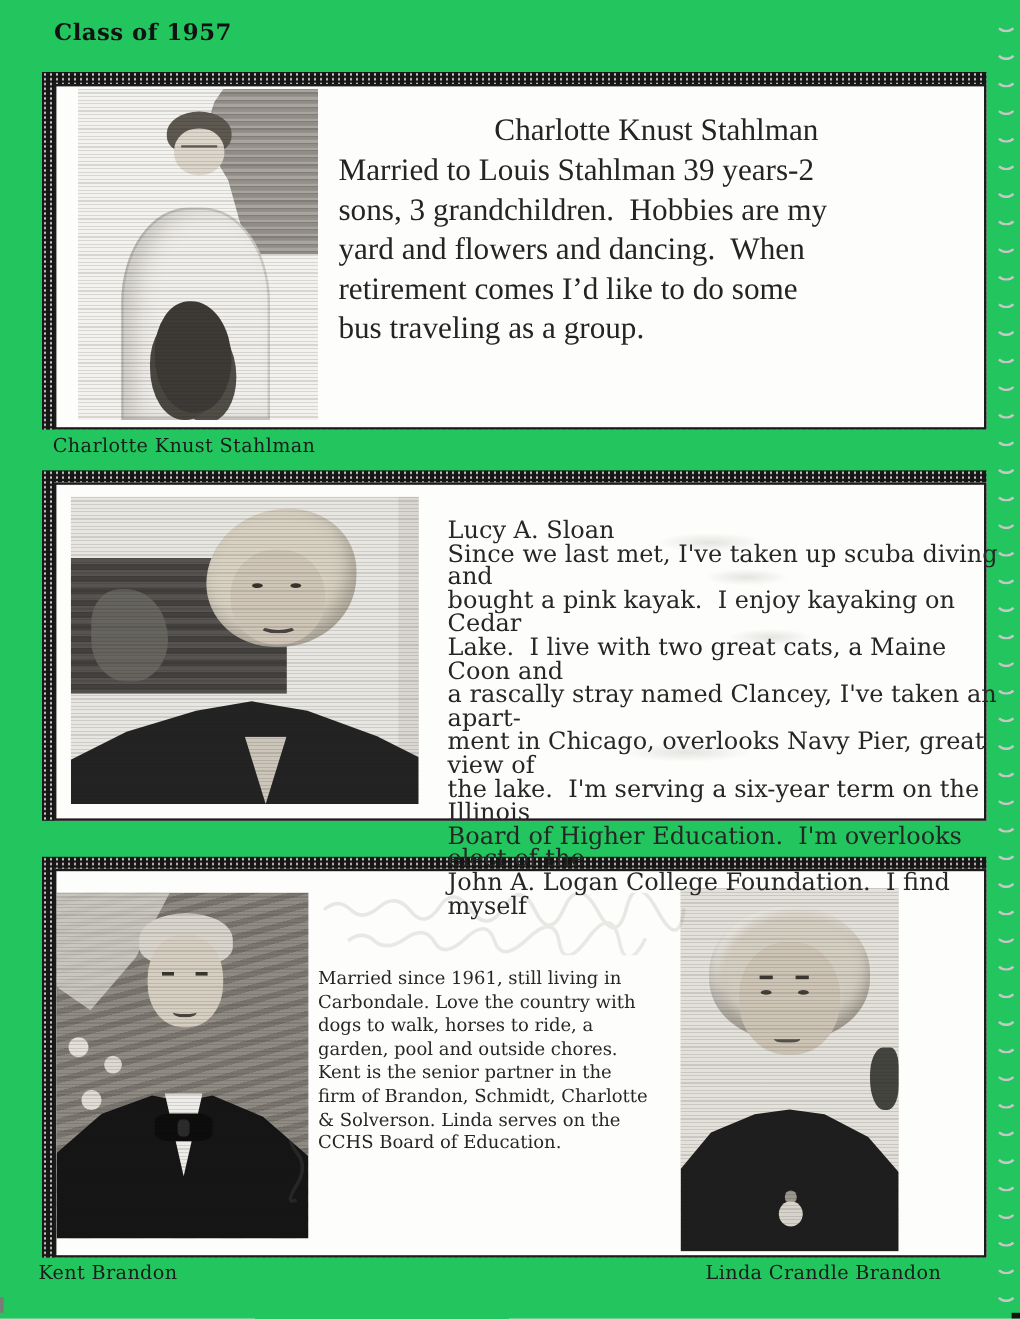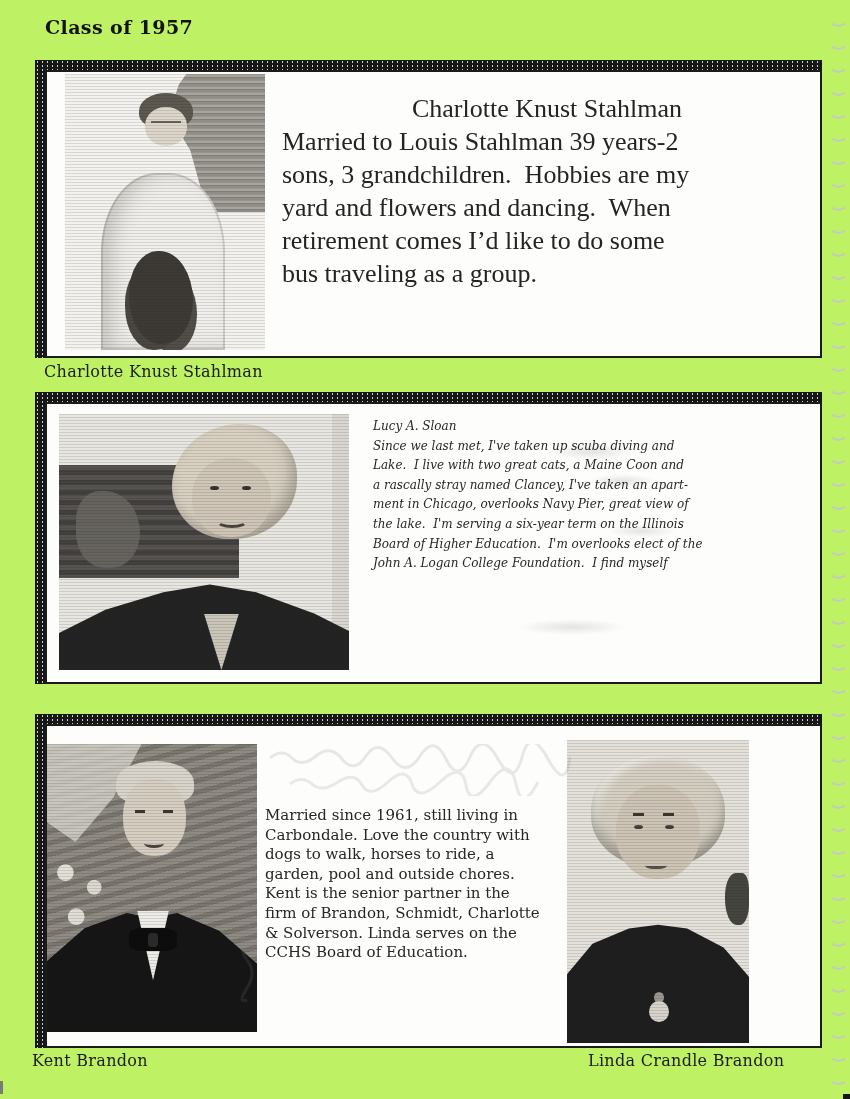--- a/index.html
+++ b/index.html
@@ -1,18 +1,18 @@
 <!DOCTYPE html>
 <html><head>
 <meta charset="utf-8">
 <style>
   html,body { margin:0; padding:0; background:#e9e8e5; }
   #page {
     position:relative; width:850px; height:1099px; margin:0 auto;
-    background:#bef264; overflow:hidden;
+    background:#22c55e; overflow:hidden;
     font-family:"DejaVu Serif", serif; color:#1f1f1f;
   }
 
   
   .page-title {
     position:absolute; left:45px; top:16px;
     font-family:"DejaVu Serif", serif; font-weight:bold;
     font-size:19px; letter-spacing:.4px; color:#121212;
   }
 
@@ -41,22 +41,22 @@
   #cap3a { left:32px; top:1051px; }
   #cap3b { left:588px; top:1051px; }
 
   
   .line { white-space:pre-wrap; }
 
   #text1 { position:absolute; left:235px; top:20px; width:530px;
            font-family:"Liberation Serif", serif; font-size:26px; line-height:33px; color:#242424; }
   #text1 .heading { text-align:center; }
 
-  #text2 { position:absolute; left:326px; top:13px; width:462px;
-           font-size:12px; line-height:19.6px; color:#262626; z-index:3;font-style:italic; }
+  #text2 { position:absolute; left:326px; top:28px; width:462px;
+           font-size:20px; line-height:19.6px; color:#262626; z-index:3; }
   #text3 { position:absolute; left:218px; top:80px; width:315px;
            font-size:15px; line-height:19.6px; color:#262626; z-index:3; }
 
   
   .photo { position:absolute; overflow:hidden; background:#efede9; }
   .photo::after {
     content:''; position:absolute; inset:0; pointer-events:none;
     background:repeating-linear-gradient(180deg, rgba(25,25,25,.13) 0 1px, transparent 1px 3px);
   }
   .shape { position:absolute; }
@@ -194,20 +194,21 @@
       </div>
 
       <div class="smudge" style="left:500px; top:40px;  width:90px; height:16px;"></div>
       <div class="smudge" style="left:540px; top:70px;  width:70px; height:14px;"></div>
       <div class="smudge" style="left:560px; top:120px; width:70px; height:14px;"></div>
       <div class="smudge" style="left:470px; top:215px; width:110px; height:16px;"></div>
       <div id="text2">
         <div class="line">Lucy A. Sloan</div>
         <div>
             <div class="line">Since we last met, I've taken up scuba diving and</div>
+            <div class="line">bought a pink kayak.  I enjoy kayaking on Cedar</div>
             <div class="line">Lake.  I live with two great cats, a Maine Coon and</div>
             <div class="line">a rascally stray named Clancey, I've taken an apart-</div>
             <div class="line">ment in Chicago, overlooks Navy Pier, great view of</div>
             <div class="line">the lake.  I'm serving a six-year term on the Illinois</div>
             <div class="line">Board of Higher Education.  I'm overlooks elect of the</div>
             <div class="line">John A. Logan College Foundation.  I find myself</div>
           </div>
       </div>
     </div>
   </section>

